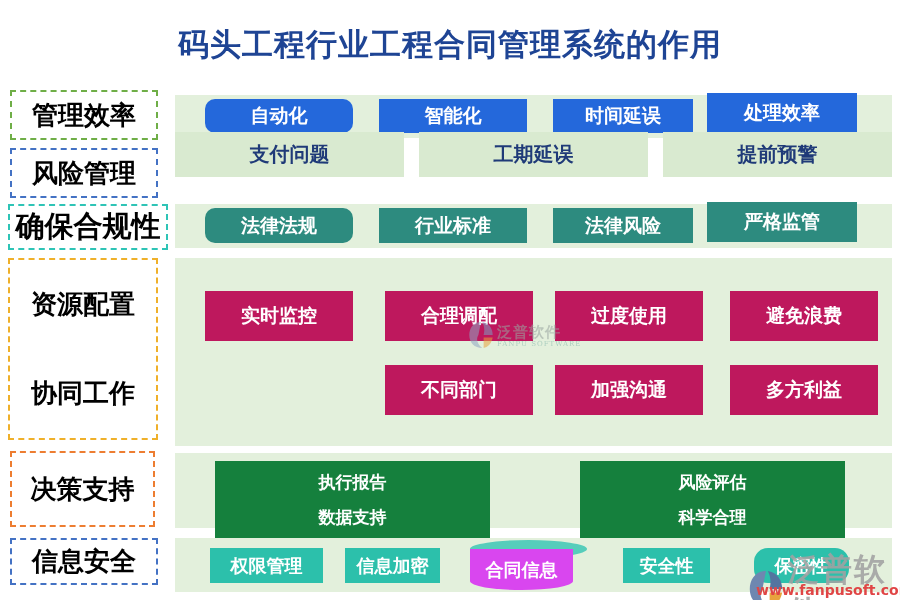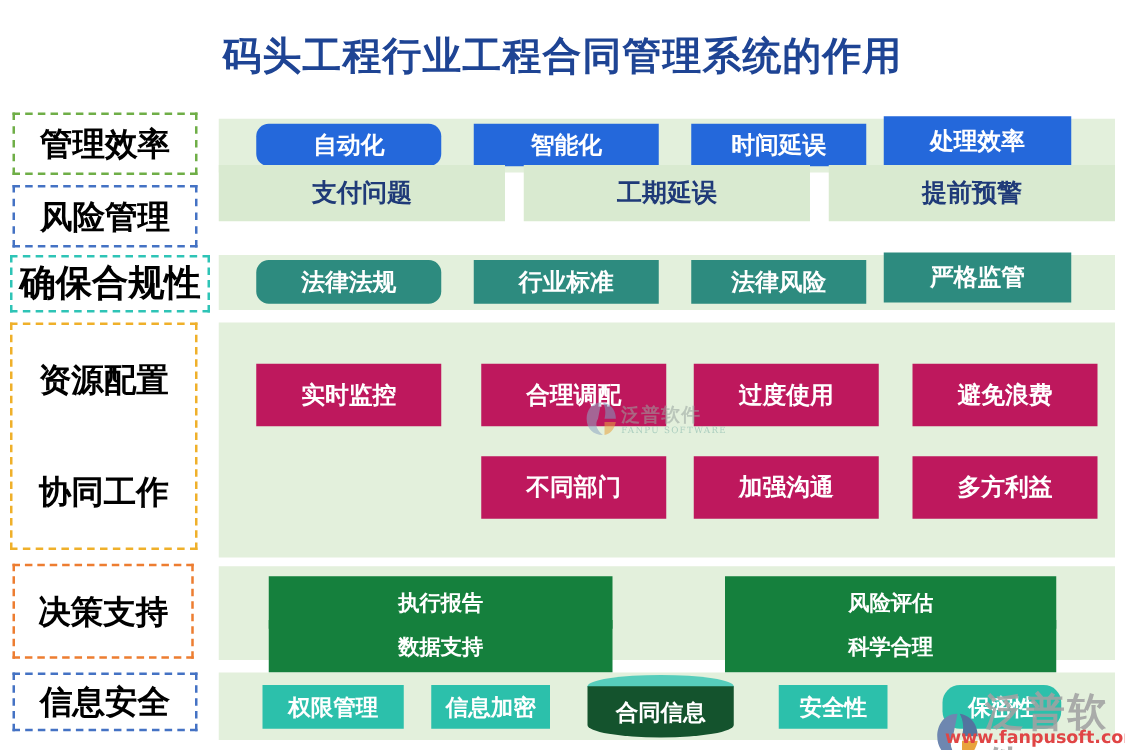--- a/index.html
+++ b/index.html
@@ -50,22 +50,22 @@
   .g3 { left:380px; width:148px; } .g4 { left:555px; width:148px; }
   .peri { position:absolute; background:#15803d; height:42px; display:flex;
           align-items:center; justify-content:center; color:#fff; font-weight:bold; font-size:17px; }
   .p-left { left:40px; width:275px; } .p-right { left:405px; width:265px; }
   .pA { top:8px; } .pB { top:43px; }
   .tq { background:#2cc0ab; top:10px; height:35px; font-size:18px; }
   .q1 { left:35px;  width:113px; } .q2 { left:170px; width:95px;text-align:center; }
   .q4 { left:448px; width:87px;  } .q5 { left:579px; width:95px;border-radius:14px; }
   .cyl-top  { position:absolute; left:295px; top:2px; width:117px; height:18px;
               background:#56cdbb; border-radius:50%; }
-  .cyl-body { position:absolute; left:295px; top:11px; width:117px; height:41px;
-              background:#14532d; border-radius:0 0 58px 58px / 0 0 10px 10px;
+  .cyl-body { position:absolute; left:295px; top:11px; width:103px; height:41px;
+              background:#d946ef; border-radius:0 0 58px 58px / 0 0 10px 10px;
               display:flex; align-items:center; justify-content:center;
               color:#fff; font-weight:bold; font-size:18px; }
   
   .wm-c { position:absolute; left:468px; top:320px; display:flex; gap:3px;
           opacity:.55; z-index:6; align-items:center; }
   .wm-c .txt { display:flex; flex-direction:column; line-height:1.05; }
   .wm-c .b { font-size:15px; color:#9aa5a0; font-weight:bold; letter-spacing:1px; }
   .wm-c .s { font-size:7px; color:#7fb3a8; letter-spacing:1px; }
   .wm-br { position:absolute; left:748px; top:549px; display:flex; gap:4px;
            align-items:center; z-index:6; }

